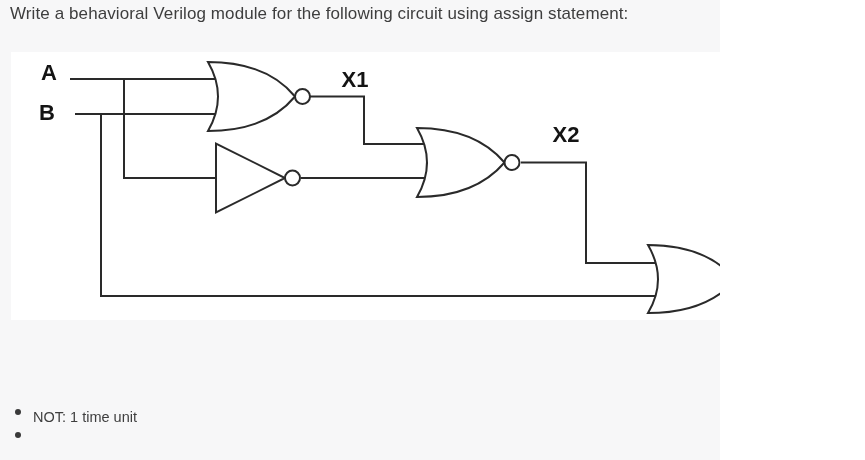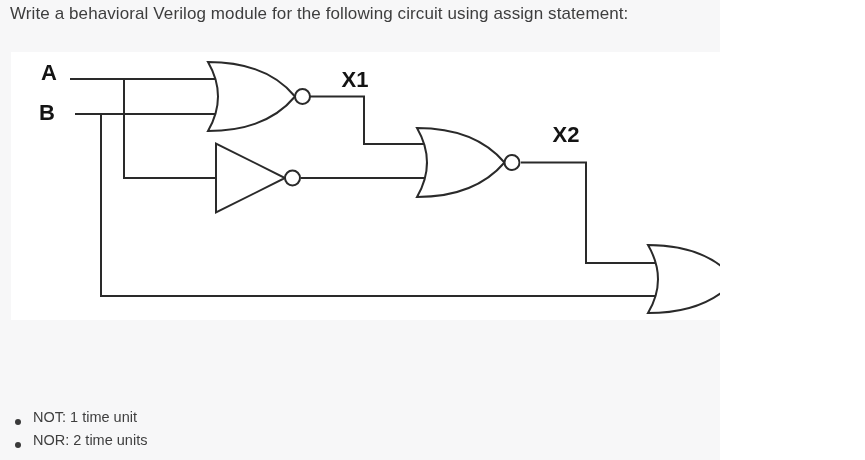--- a/index.html
+++ b/index.html
@@ -60,21 +60,21 @@
   ul.delays {
     position: absolute;
     left: 10px;
     top: 409px;
     margin: 0;
     padding: 0;
     list-style: none;
   }
   ul.delays li {
     display: flex;
-    align-items: flex-end;
+    align-items: flex-start;
     margin-bottom: 7px;
     font-size: 14.5px;
     color: #3e3e3e;
   }
   ul.delays .dot {
     width: 6px;
     height: 6px;
     border-radius: 50%;
     background: #3a3a3a;
     margin-left: 5px;
@@ -120,17 +120,16 @@
   </div>
 
 
   <ul class="delays">
     <li>
       <span class="dot"></span>
       <span>NOT: 1 time unit</span>
     </li>
     <li>
       <span class="dot"></span>
-      <span>NOR: 2 time units</span>
     </li>
   </ul>
 
 </div>
 
 </body></html>

